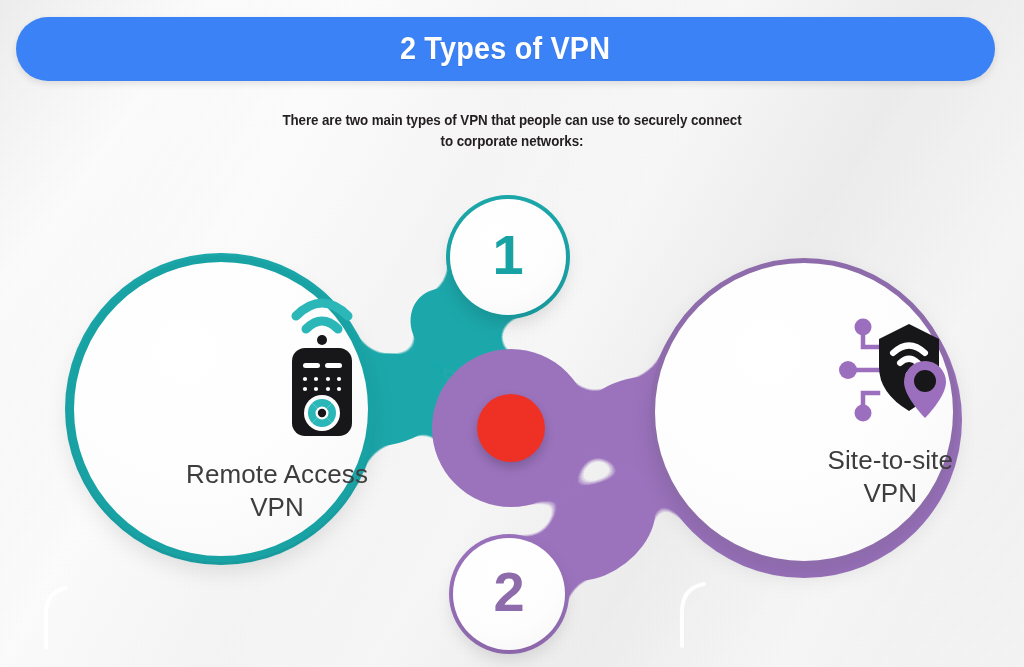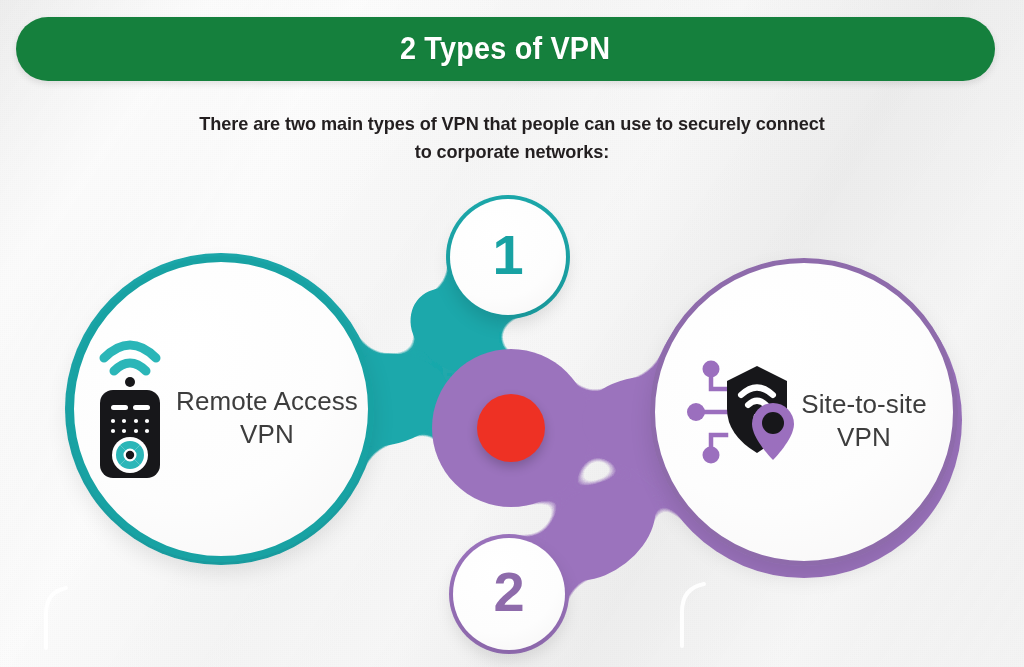--- a/index.html
+++ b/index.html
@@ -89,43 +89,43 @@
   }
 
   .subtitle {
     position: absolute;
     left: 50%;
     transform: translateX(-50%);
     top: 110px;
     width: 760px;
     text-align: center;
     color: #231f20;
-    font-size: 19px;
+    font-size: 14px;
     font-weight: bold;
     line-height: 1.47;
     letter-spacing: -0.1px;
   }
   .subtitle span { display: block; transform: scaleX(.955); }
 
   
   #blobs {
     position: absolute;
     left: 0; top: 0;
     width: 1024px; height: 667px;
   }
 
   
   .disc {
     position: absolute;
     border-radius: 50%;
     background:
       radial-gradient(circle at 38% 30%, #ffffff 0%, #fdfdfd 55%, #f6f5f5 100%);
     display: flex;
-    flex-direction: row;
-    align-items: center;
+    flex-direction: column;
+    align-items: flex-end;
     justify-content: center;
   }
 
   .disc-main { box-shadow: 0 10px 22px rgba(0,0,0,.10); }
 
   .disc-left {
     left: 68px; top: 256px;
     width: 306px; height: 306px;
     border: 6px solid #18a2a3;
   }
@@ -219,21 +219,21 @@
     </g>
 
     <g fill="none" stroke="#ffffff" stroke-width="4" stroke-linecap="round" opacity=".92">
       <path d="M 46 614 q 0 -22 20 -26"></path>
       <path d="M 46 614 l 0 34"></path>
       <path d="M 694 618 q 0 -24 22 -28" transform="translate(-12,-6)"></path>
       <path d="M 694 618 l 0 34" transform="translate(-12,-6)"></path>
     </g>
   </svg>
 
-  <div class="banner" style="background:#15803d">
+  <div class="banner" style="background:#3b82f6">
     <div class="banner-title">2 Types of VPN</div>
   </div>
 
   <div class="subtitle">
     <span>There are two main types of VPN that people can use to securely connect</span>
     <span>to corporate networks:</span>
   </div>
 
   <div class="disc disc-main disc-left">
 

